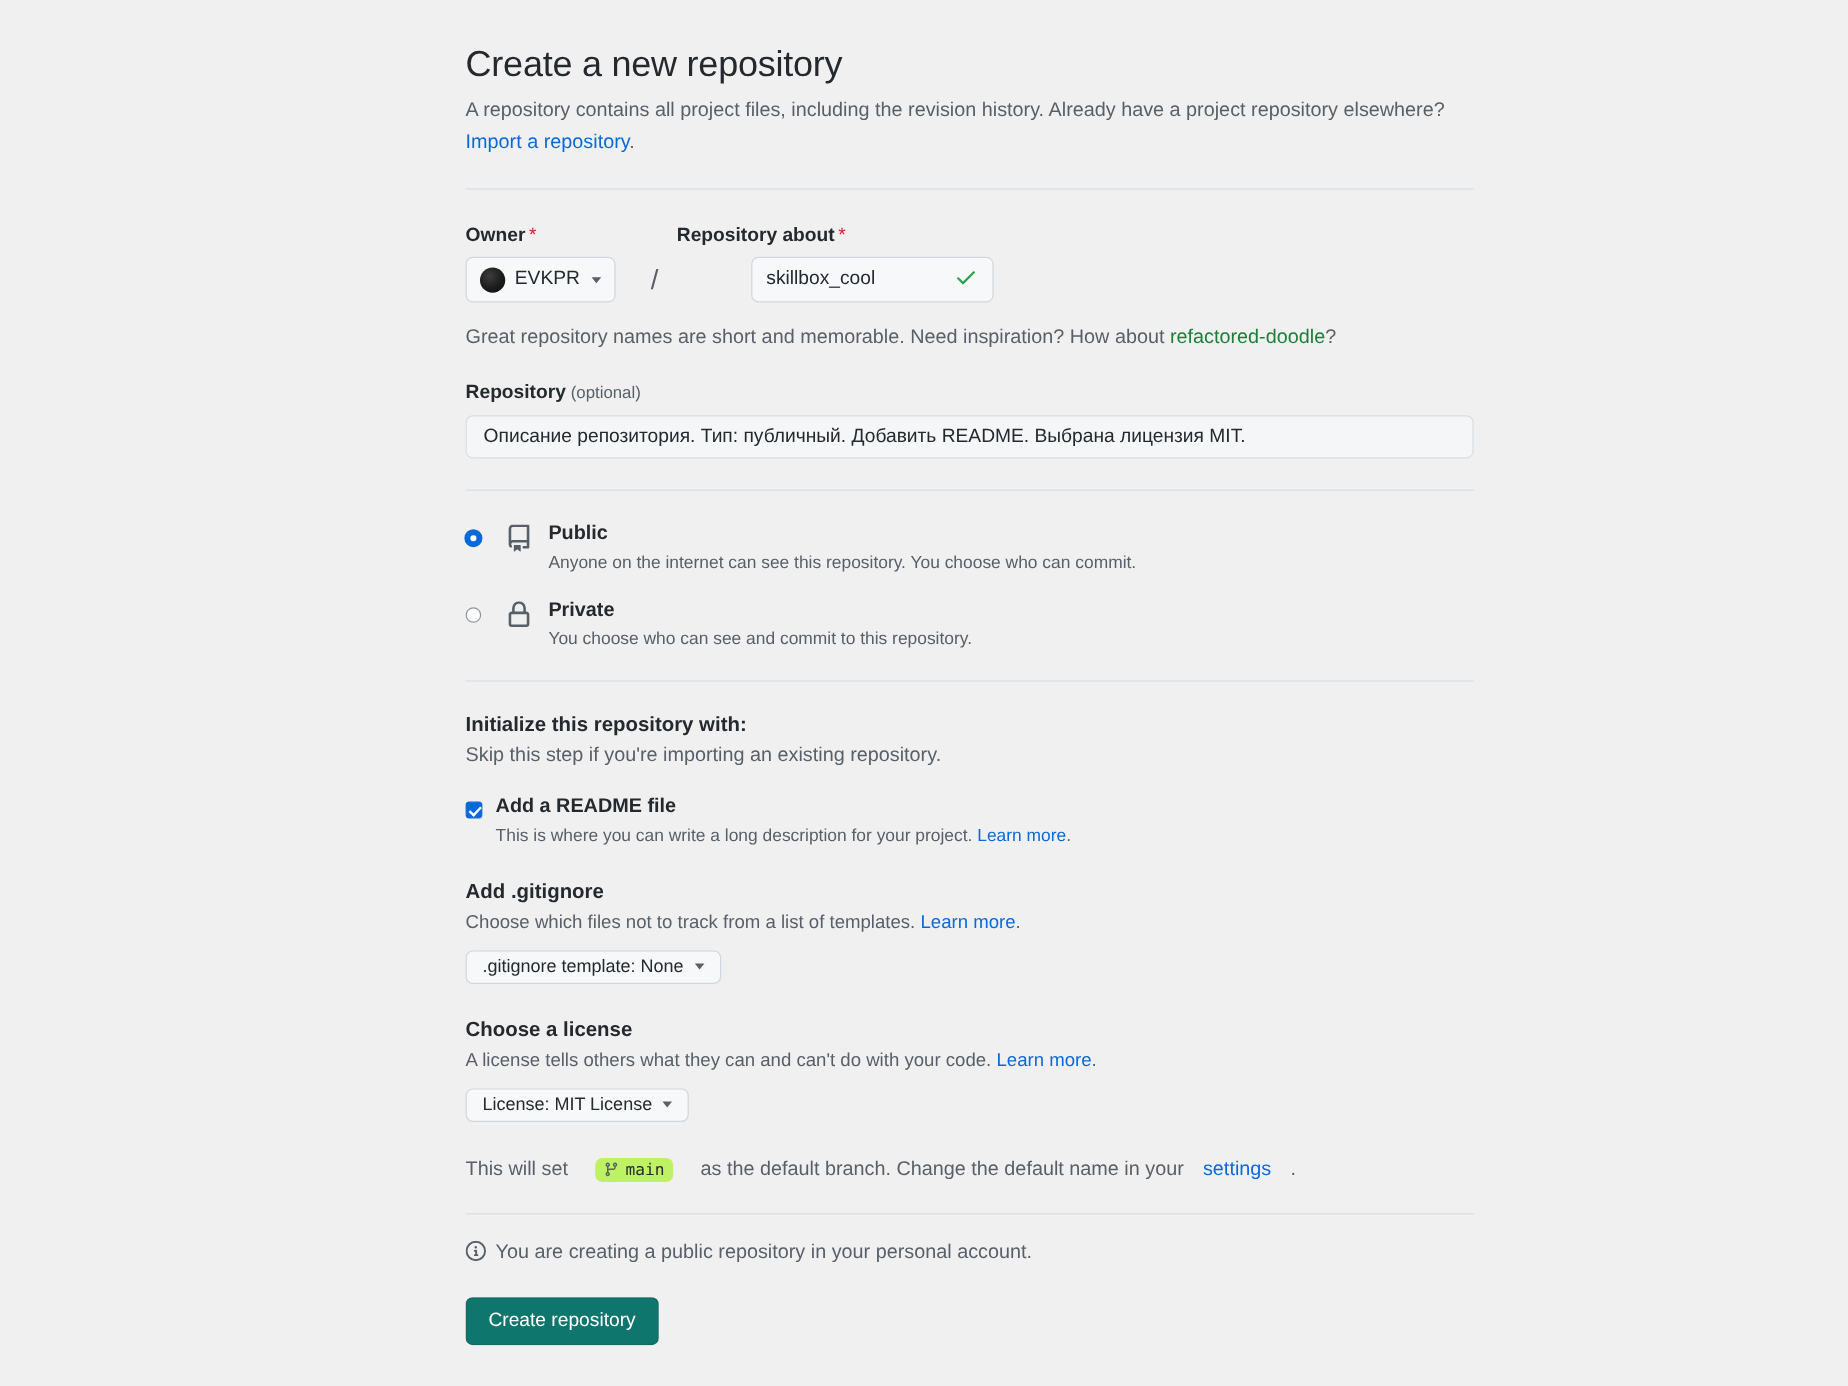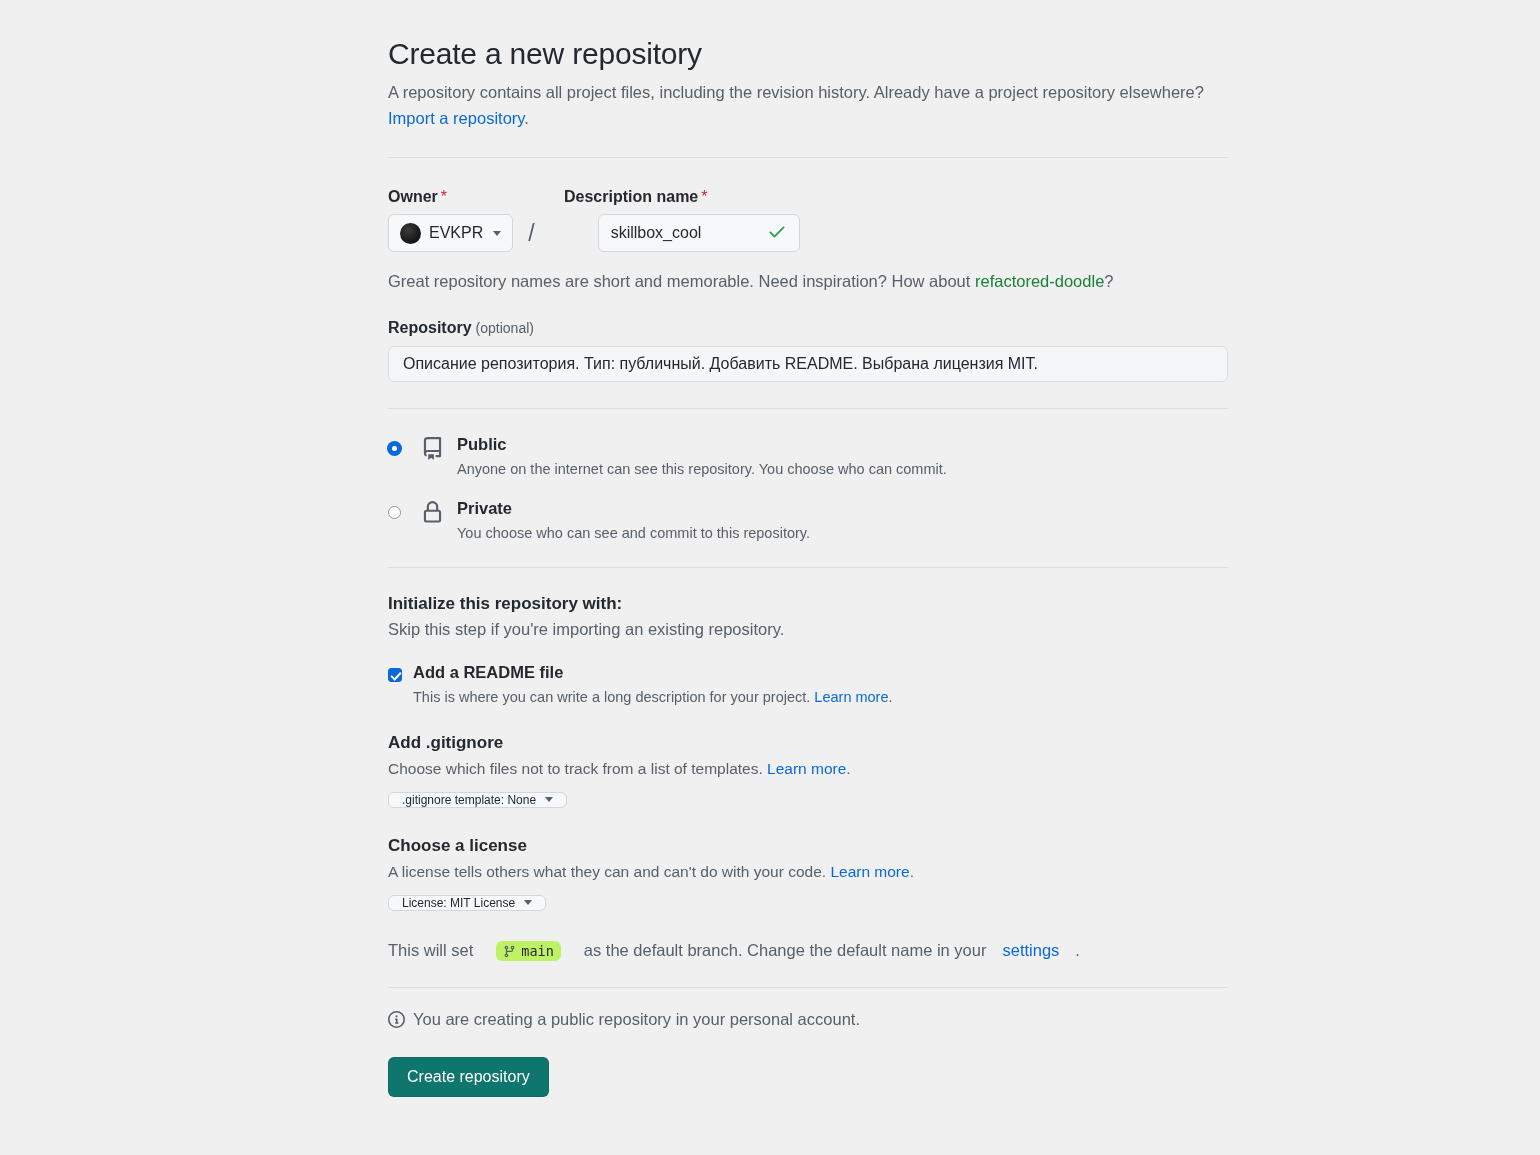--- a/index.html
+++ b/index.html
@@ -47,21 +47,21 @@
 
   
   .field-label {
     font-size: 16px;
     font-weight: 600;
     color: #24292f;
   }
   .req { color: #cf222e; font-weight: 400; margin-left: 3px; }
   .optional { font-size: 14px; font-weight: 400; color: #57606a; margin-left: 4px; }
 
-  .owner-row { display: flex; align-items: flex-end; gap: 2px; margin-top: 8px; }
+  .owner-row { display: flex; align-items: flex-end; gap: 16px; margin-top: 8px; }
   .label-row { display: flex; margin-top: 30px; }
   .label-owner { width: 176px; }
 
   .owner-picker {
     display: inline-flex;
     align-items: center;
     gap: 8px;
     height: 38px;
     padding: 0 11px;
     border: 1px solid #d0d7de;
@@ -204,26 +204,26 @@
 
   .sub-block { margin-top: 28px; }
   .sub-title { font-size: 17px; font-weight: 600; color: #24292f; }
   .sub-desc { font-size: 15.5px; color: #57606a; margin-top: 7px; }
 
   .select-btn {
     display: inline-flex;
     align-items: center;
     gap: 7px;
     margin-top: 14px;
-    height: 16px;
+    height: 28px;
     padding: 0 13px;
     border: 1px solid #d0d7de;
     border-radius: 6px;
     background: #f6f8fa;
-    font-size: 12px;
+    font-size: 15px;
     color: #24292f;
     cursor: pointer;
   }
 
   .branch-note {
     margin-top: 30px;
     font-size: 16.5px;
     color: #57606a;
     display: flex;
     align-items: center;
@@ -286,21 +286,21 @@
     </div>
 
     <div class="divider"></div>
 
     
     <div class="label-row">
       <div class="label-owner">
         <span class="field-label">Owner</span><span class="req">*</span>
       </div>
       <div>
-        <span class="field-label">Description name</span><span class="req">*</span>
+        <span class="field-label">Repository about</span><span class="req">*</span>
       </div>
     </div>
 
     <div class="owner-row">
       <div class="owner-picker">
         <span class="avatar"></span>
         <span>EVKPR</span>
         <span class="caret"></span>
       </div>
       <span class="slash">/</span>

